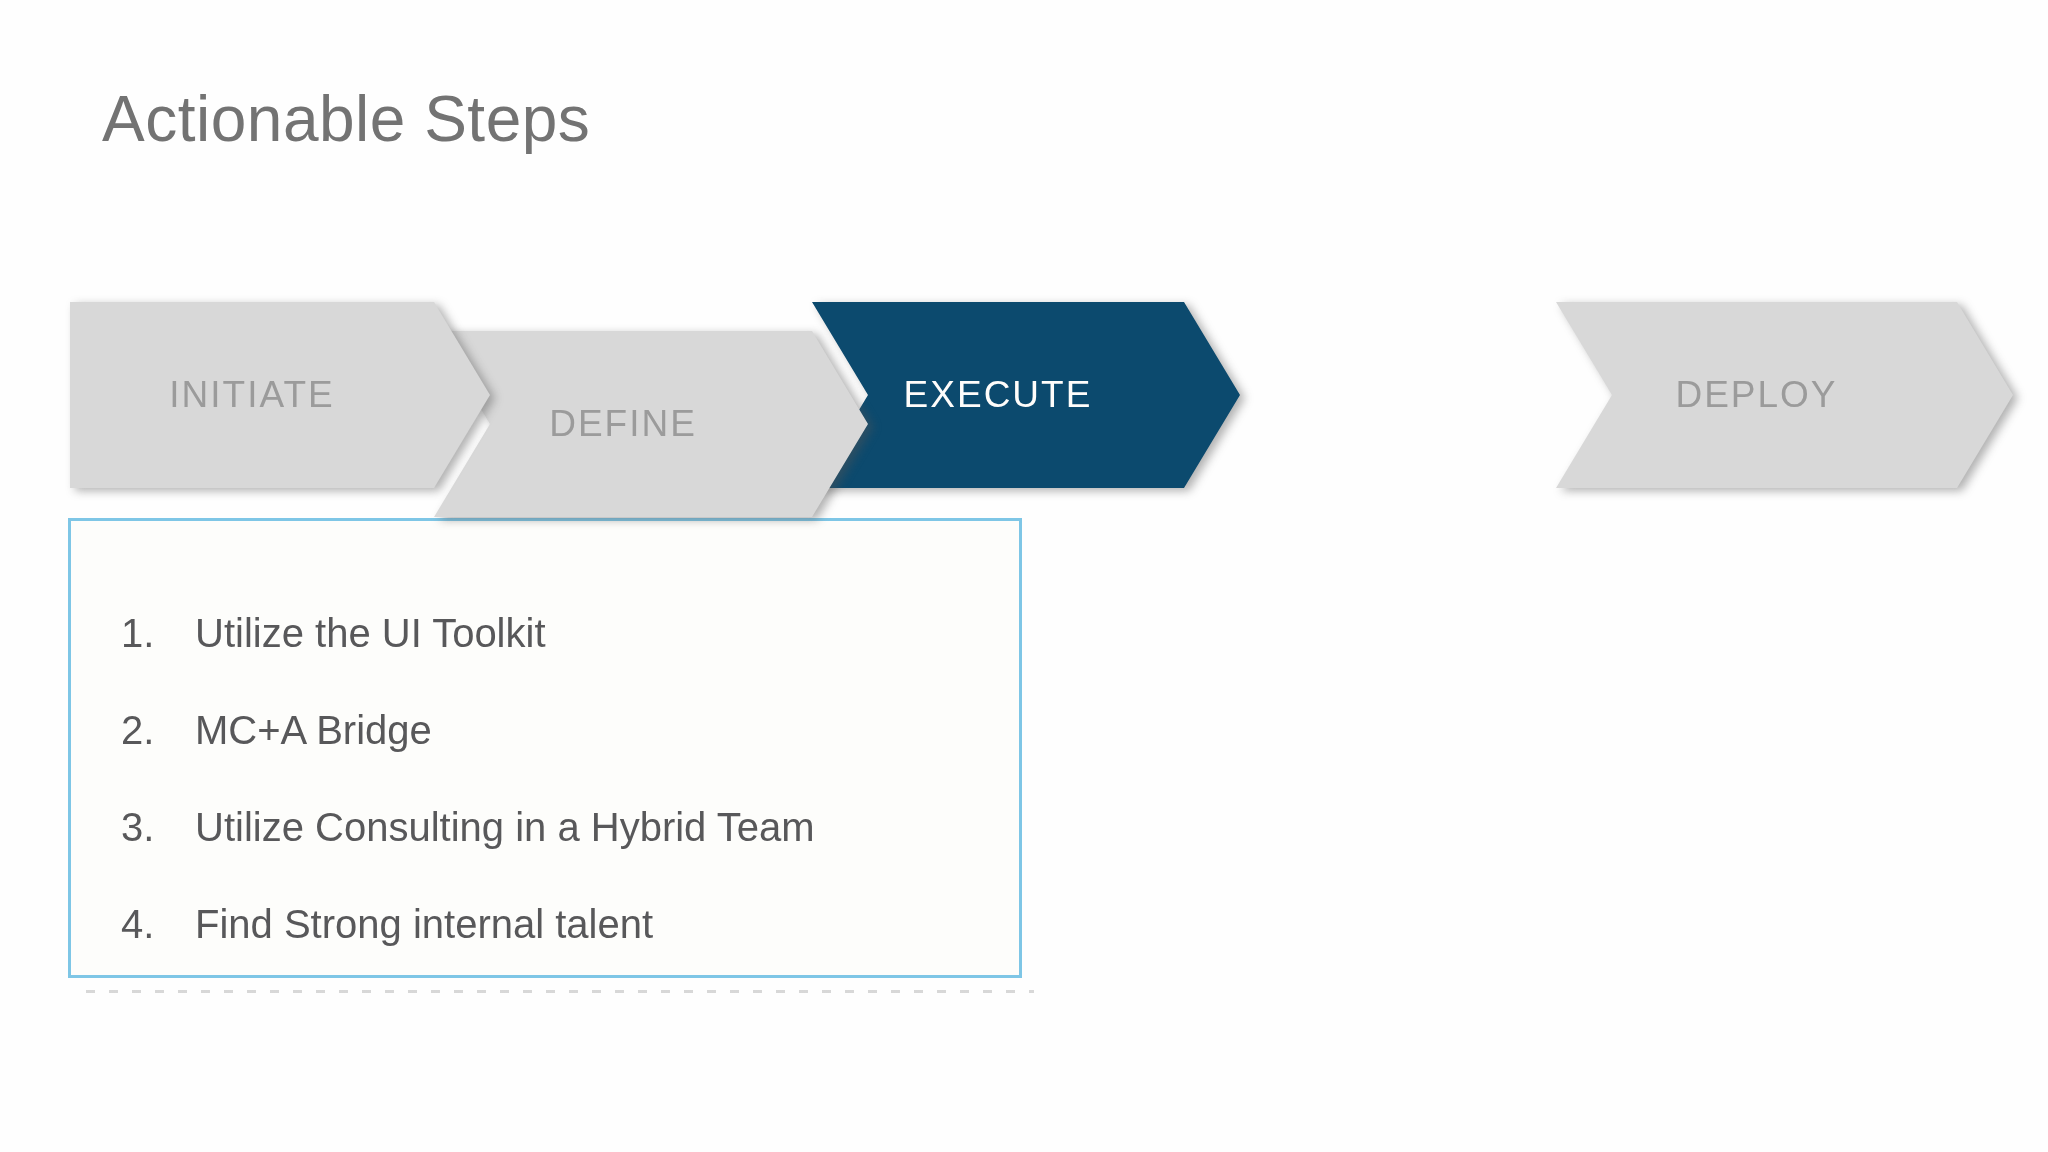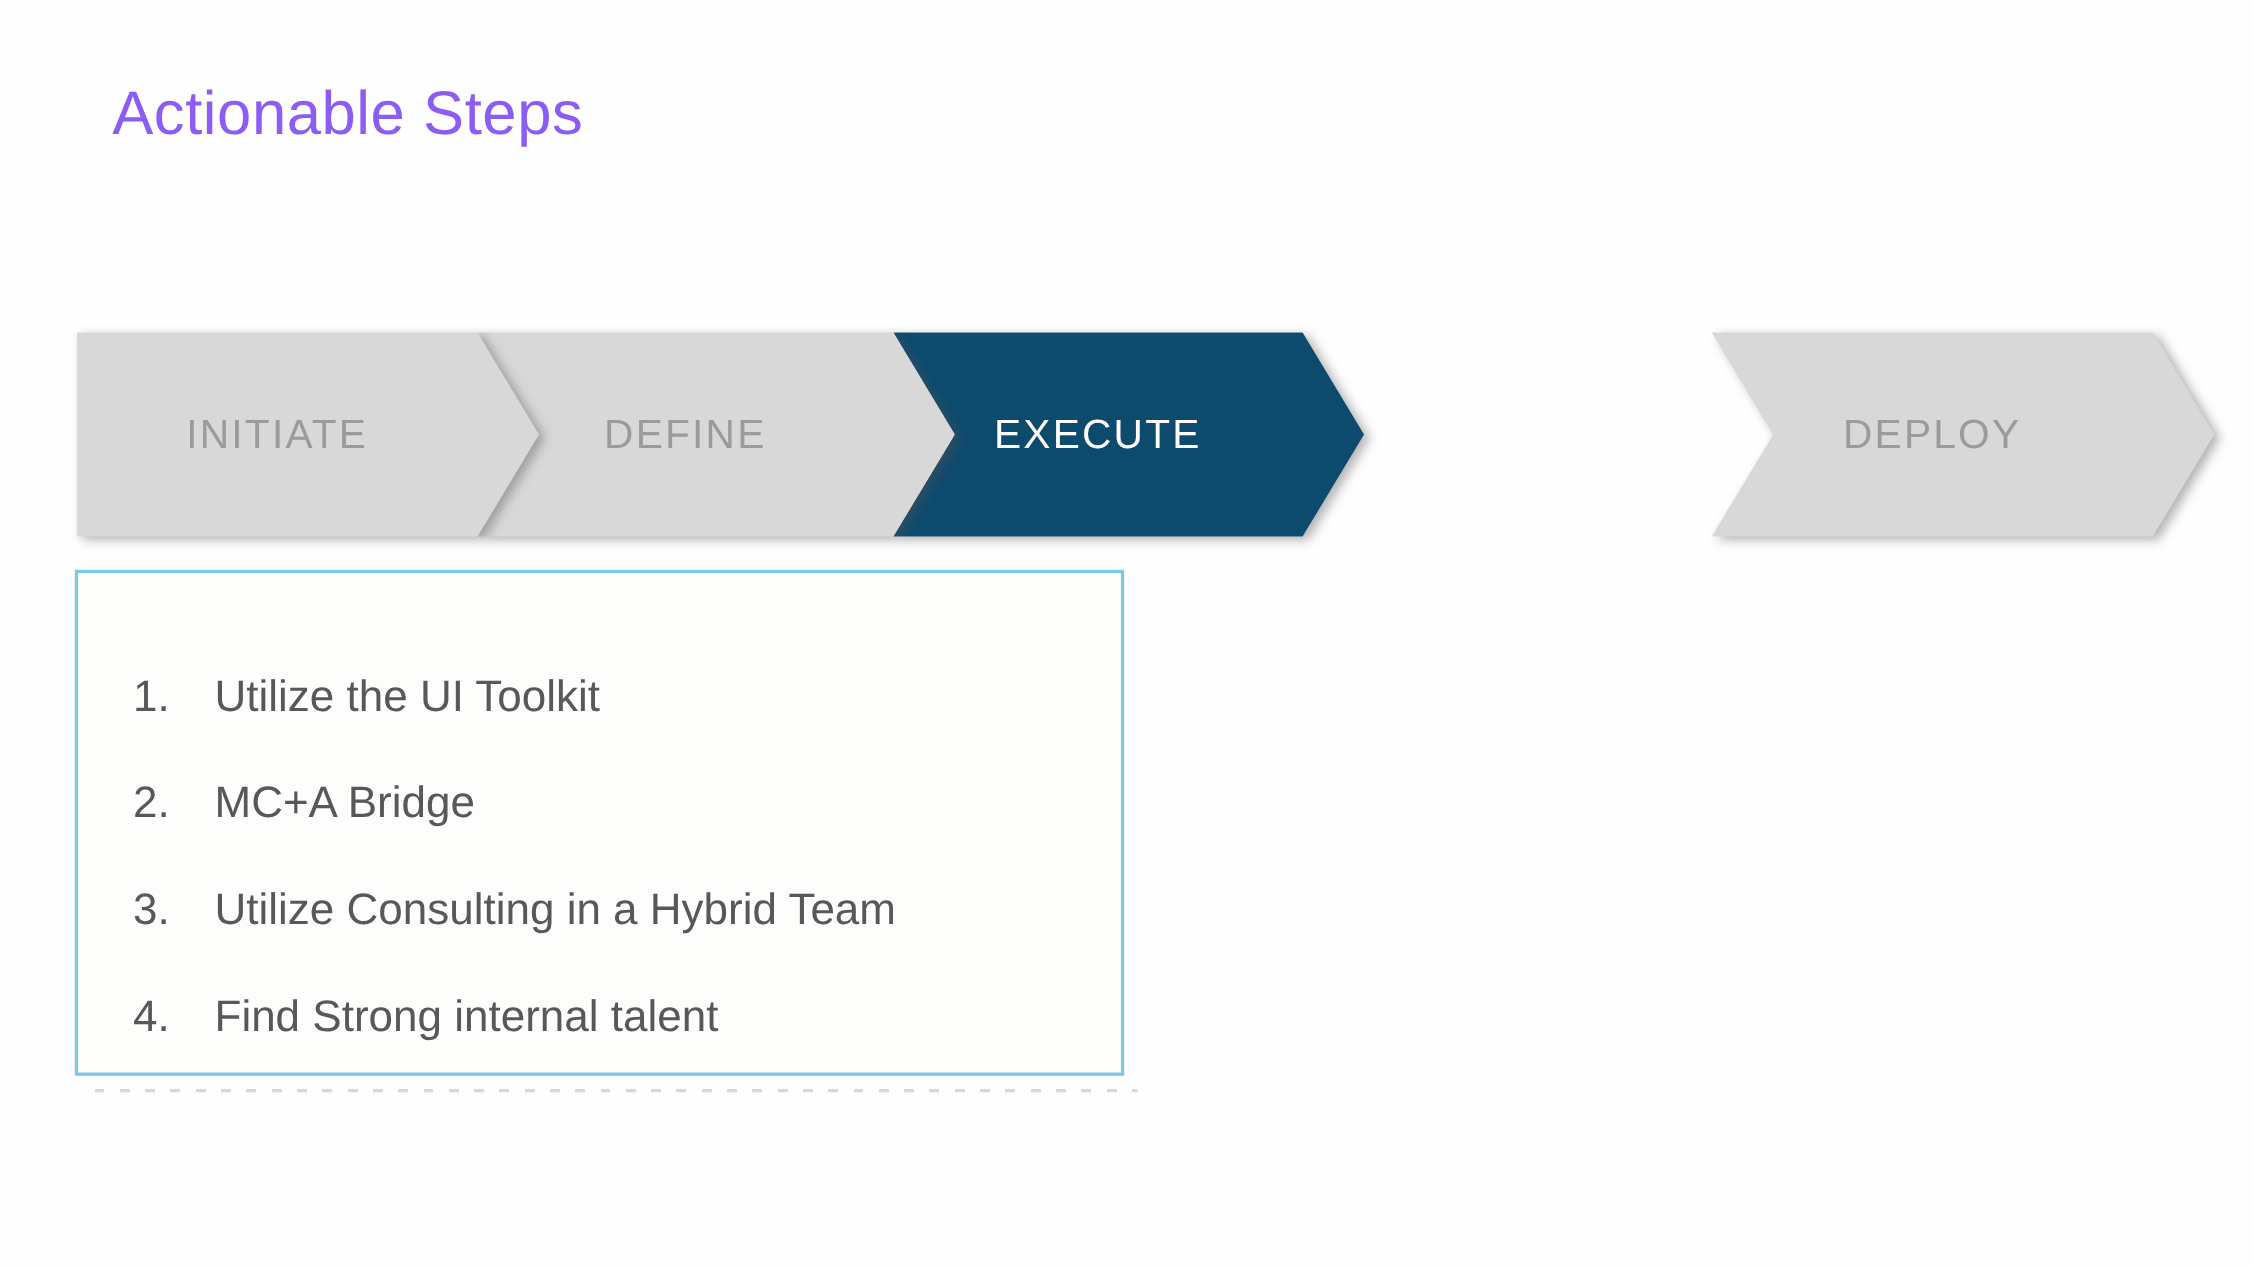--- a/index.html
+++ b/index.html
@@ -9,26 +9,26 @@
     height: 1152px;
     background: #fefefe;
     overflow: hidden;
     font-family: "Liberation Sans", sans-serif;
   }
 
   
   .title {
     position: absolute;
     left: 102px;
-    top: 72px;
+    top: 84px;
     margin: 0;
-    font-size: 56px;
+    font-size: 64px;
     font-weight: 300;
     letter-spacing: 0.5px;
-    color: #8b5cf6;
+    color: #737373;
     line-height: 1.1;
   }
 
   
   .band {
     position: absolute;
     left: 0;
     top: 302px;
     width: 2048px;
     height: 186px;
@@ -60,21 +60,21 @@
     letter-spacing: 2px;
     color: #9b9b9b;
     text-align: center;
     line-height: 1.3;
     text-transform: uppercase;
   }
   .seg.active .seg-label { color: #fffdfb; }
   .seg-label.wrap { max-width: 280px; }
 
   #segw-0 { left: 70px;   width: 420px; z-index: 50; }
-  #segw-1 { left: 434px;  width: 434px; z-index: 40; }
+  #segw-1 { left: 434px;  width: 434px; z-index: 40; margin-top: 29px; }
   #segw-2 { left: 812px;  width: 428px; z-index: 30; }
   #segw-3 { left: 1184px; width: 428px; z-index: 20; }
   #segw-4 { left: 1556px; width: 457px; z-index: 10; }
 
   
   .action-box {
     position: absolute;
     left: 68px;
     top: 518px;
     width: 954px;

